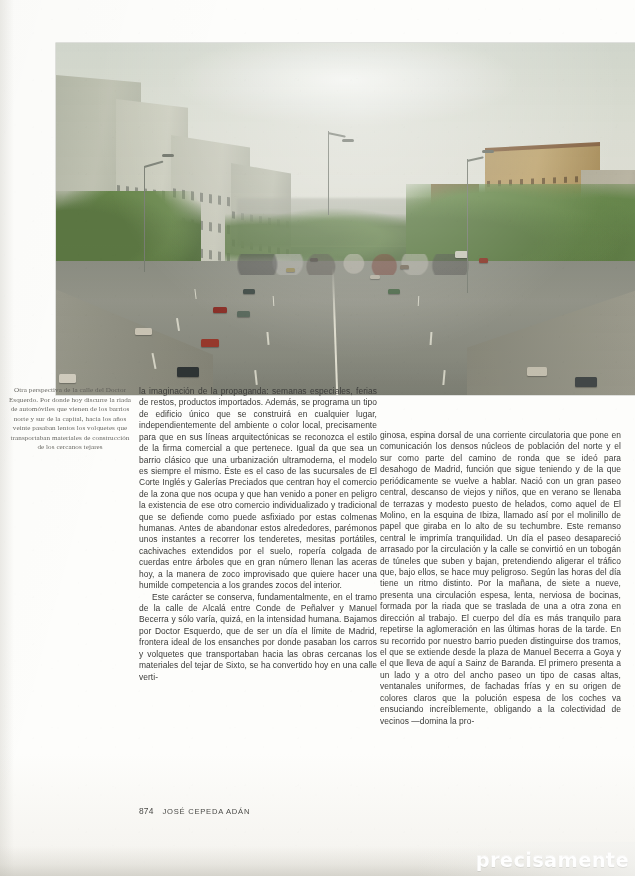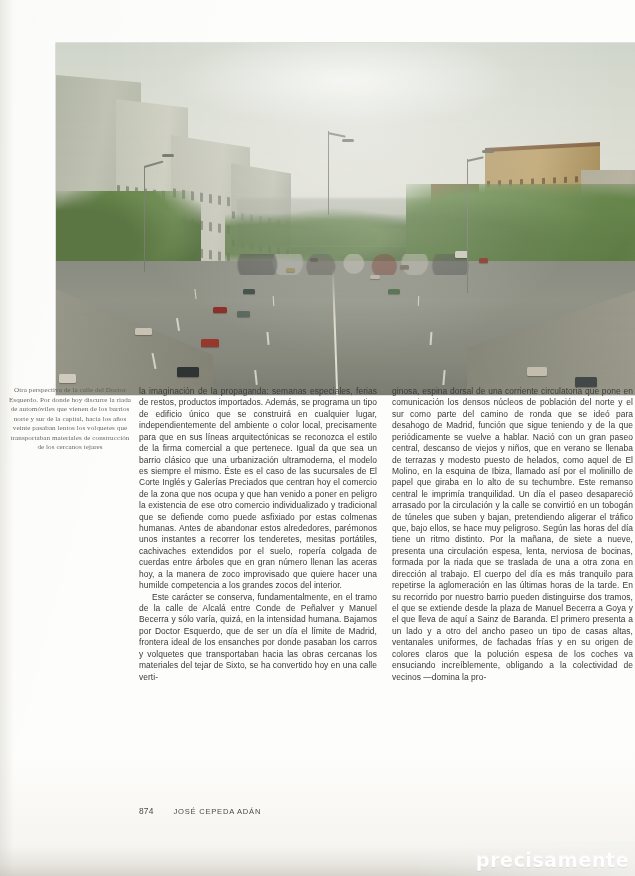--- a/index.html
+++ b/index.html
@@ -298,21 +298,21 @@
     font-size: 7.1px;
     line-height: 9.55px;
     color: #5b5a55;
     text-align: center;
     letter-spacing: .01em;
     opacity: .92;
   }
 
   
   #col-mid { left: 139px; width: 238px; }
-  #col-right { left: 392px; width: 241px; }
+  #col-right { left: 380px; width: 241px; margin-top: 44px; }
 
   .body-text {
     font-family: "Liberation Sans", sans-serif;
     font-size: 8.45px;
     line-height: 11.42px;
     color: #3a3a38;
     text-align: justify;
     text-justify: inter-word;
     letter-spacing: .005em;
     -webkit-hyphens: none;
@@ -321,21 +321,21 @@
   .body-text p { margin: 0; }
   .body-text p.indent { text-indent: 13px; }
 
   
   #footer {
     position: absolute;
     left: 139px;
     top: 806px;
     display: flex;
     align-items: baseline;
-    gap: 20px;
+    gap: 9px;
     font-family: "Liberation Sans", sans-serif;
     color: #4a4a47;
   }
   #folio {
     font-size: 8.4px;
     letter-spacing: .02em;
   }
   #author {
     font-size: 7.6px;
     letter-spacing: .1em;

